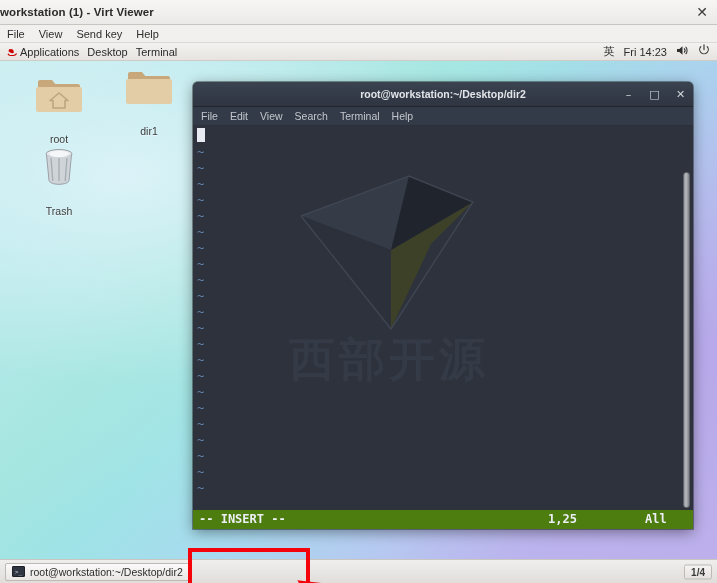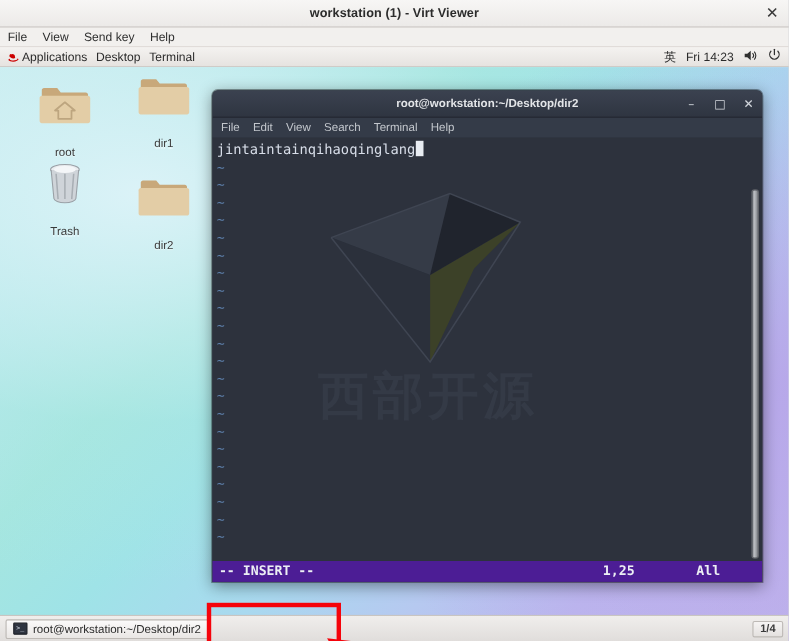--- a/index.html
+++ b/index.html
@@ -16,21 +16,21 @@
     position:absolute; left:0; top:0; width:717px; height:583px;
     background:#f2f1f0;
     display:flex; flex-direction:column;
   }
 
   
   #viewer-titlebar {
     height:25px; flex:0 0 25px;
     background:linear-gradient(180deg,#f7f6f5 0%, #eceae8 100%);
     border-bottom:1px solid #c8c4c0;
-    display:flex; align-items:center; justify-content:center;
+    display:flex; align-items:center; justify-content:flex-start;
     position:relative;
   }
   #viewer-title {
     font-size:11.5px; color:#2b2b2b; font-weight:bold;
     letter-spacing:.1px;
   }
   #viewer-close {
     position:absolute; right:7px; top:50%; transform:translateY(-50%);
     width:16px; height:16px; line-height:16px; text-align:center;
     font-size:14px; color:#3a3a3a; cursor:pointer;
@@ -163,30 +163,30 @@
     font-family:"DejaVu Sans Mono", monospace;
     color:#d8dee9; white-space:pre;
   }
   .tline.tilde { color:#5e81ac; font-size:12px; }
   #cursor-block {
     display:inline-block; width:7.6px; height:14px;
     background:#e8ecf2; vertical-align:-2px;
   }
   #term-statusline {
     flex:0 0 19px; height:19px; position:relative;
-    background:#4c1d95;
+    background:#4d7c0f;
     font-family:"DejaVu Sans Mono", monospace;
   }
   #term-statusline .st {
     position:absolute; top:0; height:19px; line-height:19px;
     font-size:12px; color:#eceff4; font-weight:bold; white-space:pre;
   }
   #st-mode { left:6px; }
   #st-pos  { left:355px; }
-  #st-ruler{ left:440px; }
+  #st-ruler{ left:452px; }
 
   #term-scrollbar {
     position:absolute; right:3px; top:46px; bottom:2px; width:7px;
     z-index:6;
   }
   #term-scrollbar .track {
     position:absolute; inset:0; background:#2d323d; border-radius:3px;
   }
   #term-scrollbar .thumb {
     position:absolute; left:0; top:0; width:7px; height:100%;
@@ -314,29 +314,20 @@
         <svg width="44" height="44" viewBox="0 0 44 44">
           <ellipse cx="22" cy="9" rx="13" ry="4.5" fill="#e9ecef" stroke="#9aa0a6" stroke-width="1"></ellipse>
           <path d="M9.5 9.5l2.5 26c.2 2 4.6 3.8 10 3.8s9.8-1.8 10-3.8l2.5-26" fill="#cfd4d9" stroke="#9aa0a6" stroke-width="1"></path>
           <path d="M14 13l1.8 23M22 13v23M30 13l-1.8 23" stroke="#a8aeb4" stroke-width="1.4" fill="none"></path>
           <ellipse cx="22" cy="9" rx="10" ry="3.2" fill="#f4f6f8"></ellipse>
         </svg>
       </div>
       <div class="dlabel">Trash</div>
     </div>
 
-    <div class="dicon" style="left:110px; top:92px;">
-      <div class="glyph">
-        <svg width="48" height="42" viewBox="0 0 48 42">
-          <path d="M3 7c0-1.1.9-2 2-2h12l3.2 4H43c1.1 0 2 .9 2 2v5H3z" fill="#c8a87a"></path>
-          <path d="M3 12h42c1.1 0 2 .9 2 2v21c0 1.1-.9 2-2 2H3c-1.1 0-2-.9-2-2V14c0-1.1.9-2 2-2z" fill="#e3cda6"></path>
-        </svg>
-      </div>
-      <div class="dlabel">dir2</div>
-    </div>
 
     <div id="terminal-window">
 
       <div id="term-titlebar">
         <div id="term-title">root@workstation:~/Desktop/dir2</div>
         <div id="term-btns">
           <div class="tb">–</div>
           <div class="tb">□</div>
           <div class="tb">✕</div>
         </div>
@@ -357,21 +348,21 @@
             <polygon points="60,62 168,22 232,48 150,96" fill="#353b47"></polygon>
             <polygon points="60,62 150,96 150,175" fill="#2b303b"></polygon>
             <polygon points="232,48 150,96 150,175 190,90" fill="#3c4128"></polygon>
             <polygon points="168,22 232,48 150,96" fill="#20242d"></polygon>
             <polyline points="60,62 168,22 232,48 150,175 60,62" fill="none" stroke="#3f4552" stroke-width="1.4"></polyline>
           </svg>
           <div class="wm-text">西部开源</div>
         </div>
 
         <div id="term-lines">
-          <div class="tline"><span>jintaintainqihaoqinglang</span><span id="cursor-block"></span></div>
+          <div class="tline"><span id="cursor-block"></span></div>
           <div id="tilde-rows">
               <div class="tline tilde">~</div>
               <div class="tline tilde">~</div>
               <div class="tline tilde">~</div>
               <div class="tline tilde">~</div>
               <div class="tline tilde">~</div>
               <div class="tline tilde">~</div>
               <div class="tline tilde">~</div>
               <div class="tline tilde">~</div>
               <div class="tline tilde">~</div>

